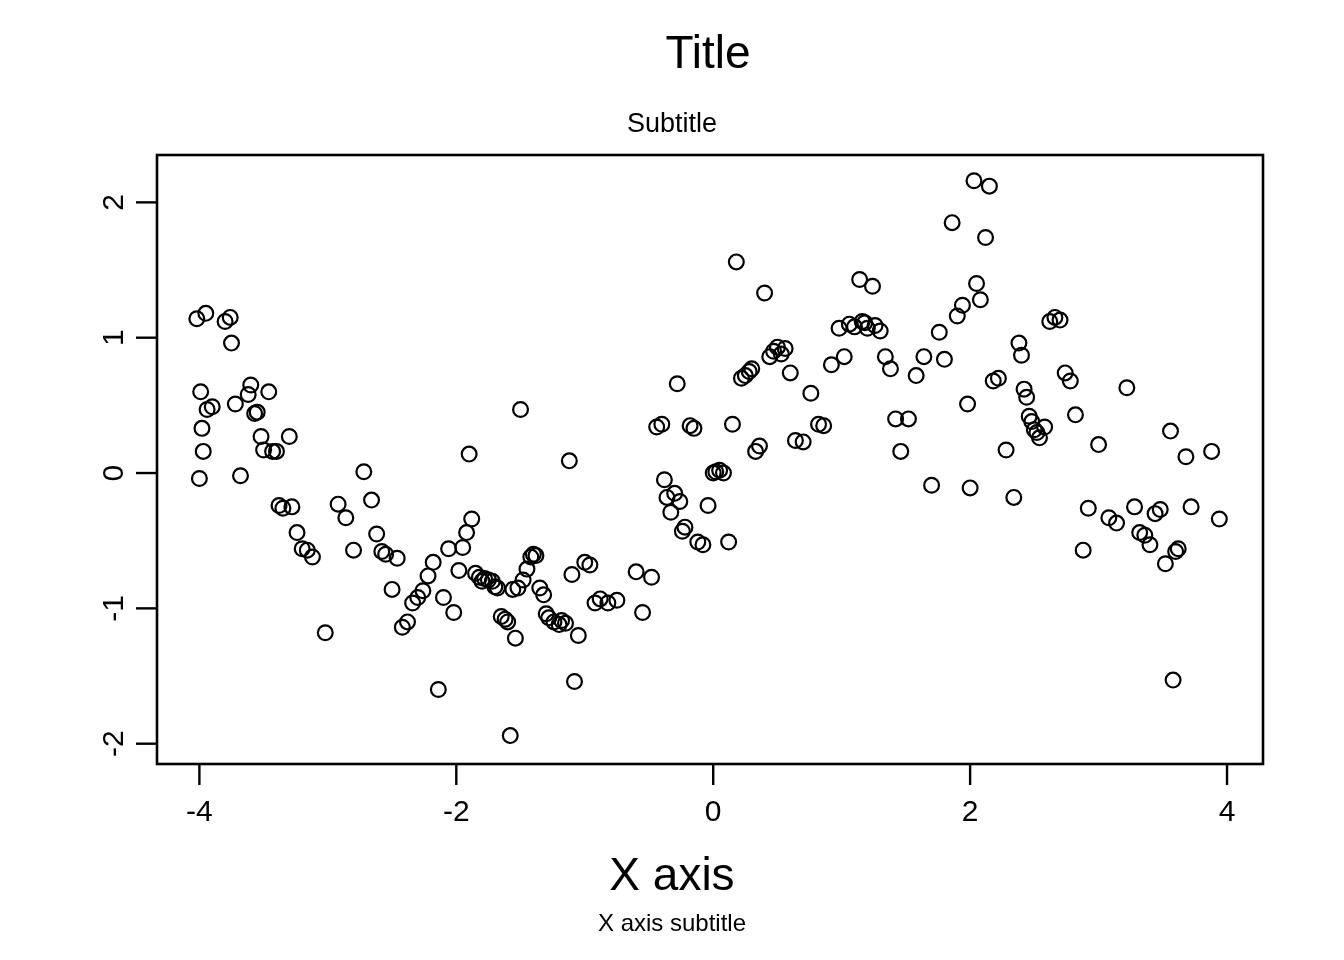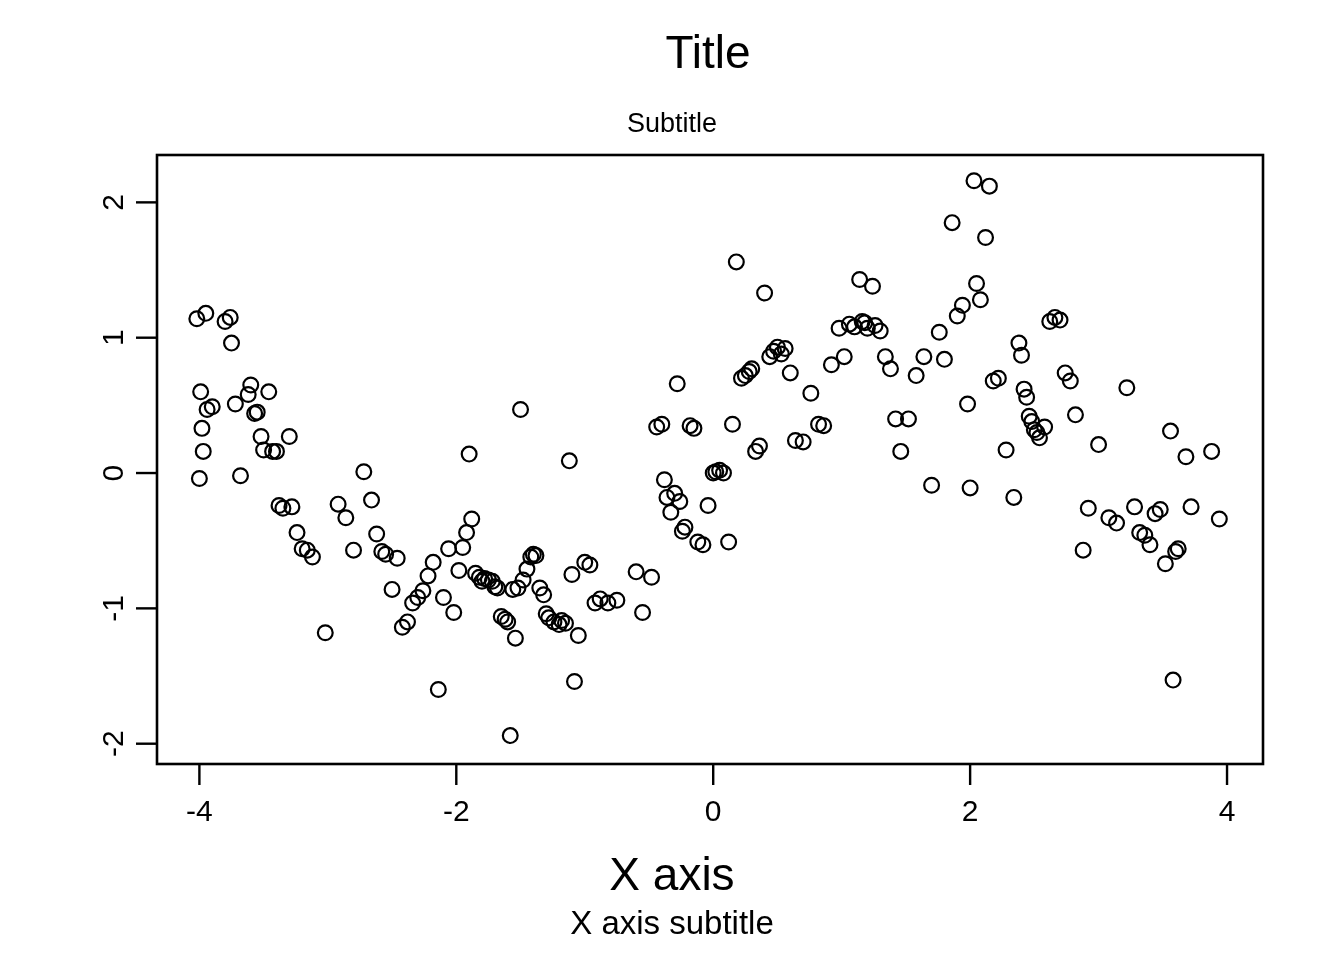--- a/index.html
+++ b/index.html
@@ -47,21 +47,21 @@
     font-size: 46px;
     line-height: 52px;
     color: #000000;
   }
   #xsublab {
     position: absolute;
     top: 908px;
     left: 0;
     width: 1344px;
     text-align: center;
-    font-size: 33px;
+    font-size: 24px;
     line-height: 30px;
     color: #000000;
   }
   #plot-svg {
     position: absolute;
     top: 0;
     left: 0;
   }
   .tick-label-x {
     font-family: "Liberation Sans", sans-serif;

